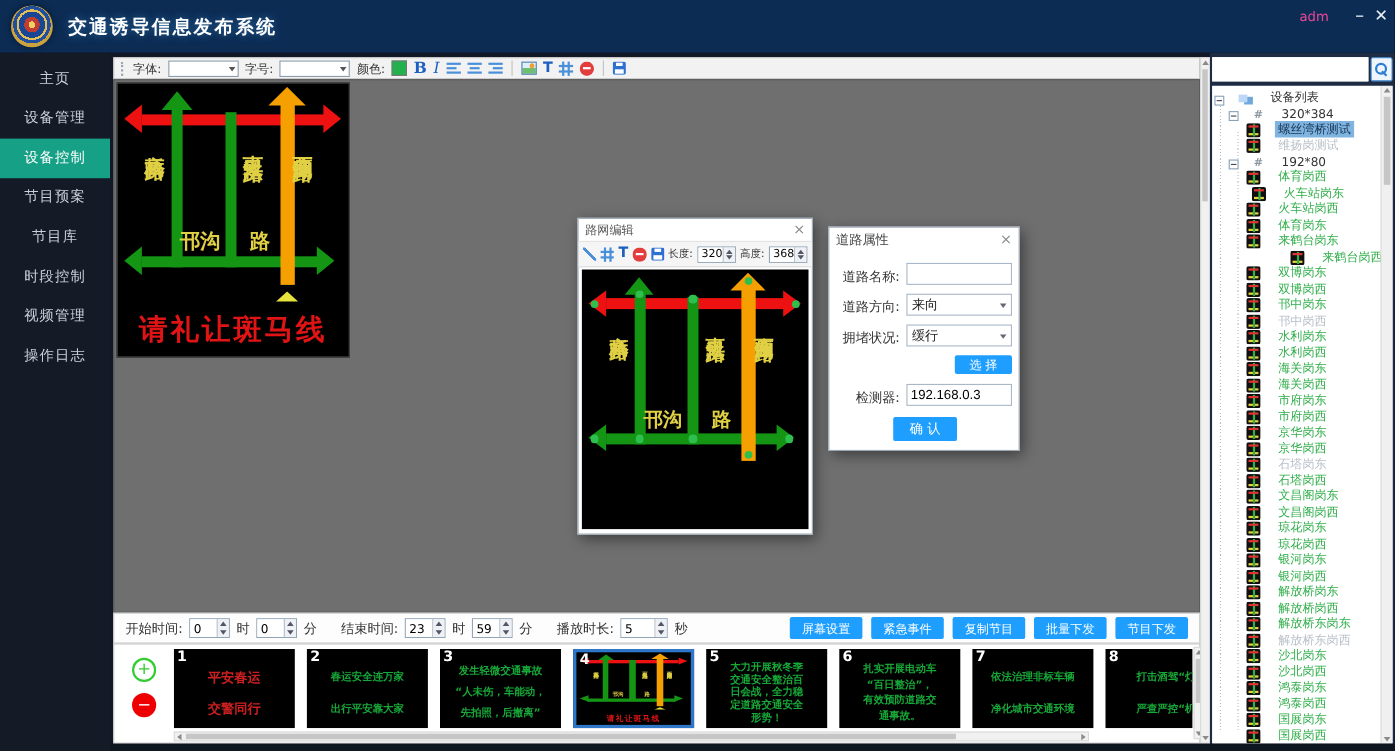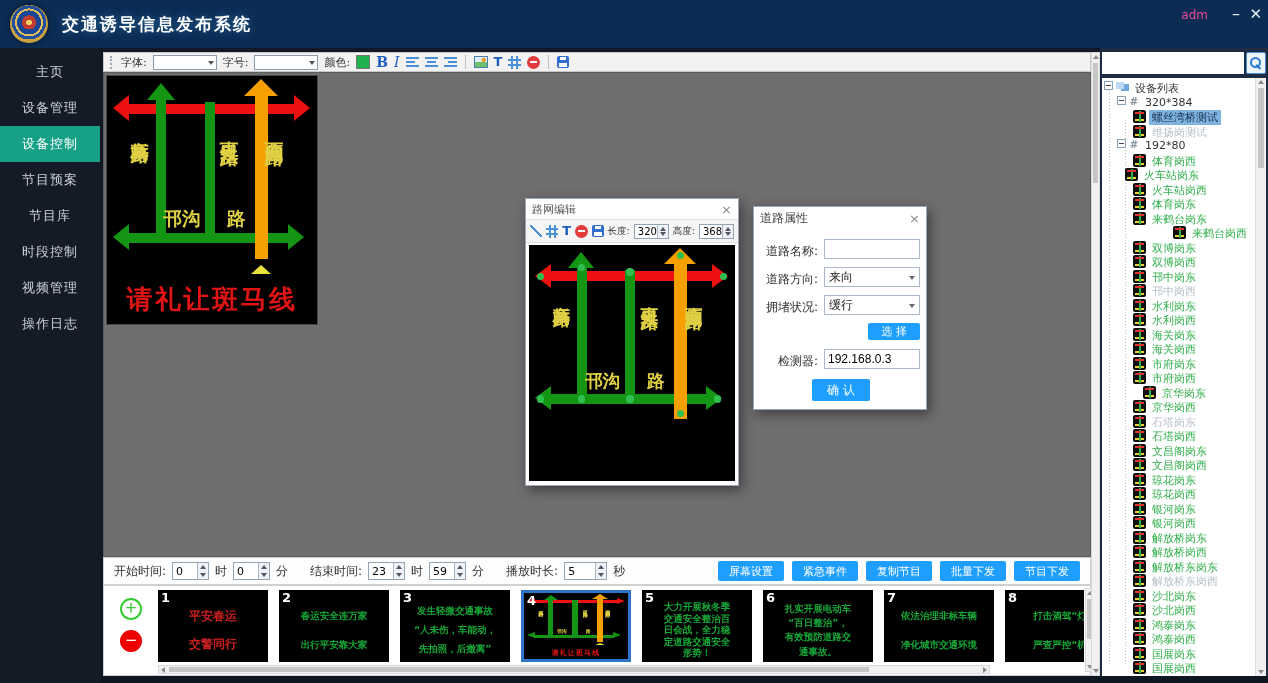--- a/index.html
+++ b/index.html
@@ -147,21 +147,21 @@
   .ic-search::before { content:''; position:absolute; left:0; top:0; width:7px; height:7px;
     border:2px solid #2d7dd2; border-radius:50%; }
   .ic-search::after { content:''; position:absolute; left:7px; top:7px; width:6px; height:2px;
     background:#2d7dd2; transform:rotate(45deg); transform-origin:0 0; }
   .tree { position:absolute; left:2px; top:30px; width:164px; height:598px; background:#fff; overflow:hidden; }
   .tree-rows { position:absolute; left:0; top:0; width:152px; padding-top:3px;
     background:
       repeating-linear-gradient(to bottom,#b4bcc4 0 1px,transparent 1px 3px) 7px 12px/1px 575px no-repeat,
       repeating-linear-gradient(to bottom,#b4bcc4 0 1px,transparent 1px 3px) 23px 42px/1px 545px no-repeat,
       #fff; }
-  .trow { height:14.5px; display:flex; align-items:flex-start; gap:3px; white-space:nowrap; }
+  .trow { height:14.5px; display:flex; align-items:flex-end; gap:13px; white-space:nowrap; }
   .tx { width:9px; height:9px; border:1px solid #88a0b8; background:#fff; position:relative; flex:0 0 9px; }
   .tx::after { content:''; position:absolute; left:1px; right:1px; top:3px; height:1px; background:#445; }
   .ico-root { width:13px; height:11px; flex:0 0 13px;
     background:linear-gradient(#bcd8f5,#bcd8f5) 0 1px/8px 7px no-repeat,
       linear-gradient(#6fa8dc,#6fa8dc) 5px 3px/8px 7px no-repeat; }
   .ico-grp { color:#88979f; font-size:10px; font-weight:bold; width:10px; flex:0 0 10px; text-align:center; }
   .ico-dev { width:13px; height:13px; flex:0 0 13px; border-radius:2px;
     background:linear-gradient(#e23333,#e23333) 2px 2px/9px 2px no-repeat,
       linear-gradient(#2db24a,#2db24a) 6px 1px/2px 11px no-repeat,
       linear-gradient(#e8d23c,#e8d23c) 2px 9px/9px 2px no-repeat, #101010; }
@@ -506,21 +506,21 @@
           </div>
           <div class="trow" style="padding-left: 15px;">
             <span class="tx"></span>
             <span class="ico-grp">#</span>
             <span class="tlab root">192*80</span>
           </div>
           <div class="trow" style="padding-left: 31px;">
             <span class="ico-dev"></span>
             <span class="tlab on">体育岗西</span>
           </div>
-          <div class="trow" style="padding-left: 23px;">
+          <div class="trow" style="padding-left: 36px;">
             <span class="ico-dev"></span>
             <span class="tlab on">火车站岗东</span>
           </div>
           <div class="trow" style="padding-left: 31px;">
             <span class="ico-dev"></span>
             <span class="tlab on">火车站岗西</span>
           </div>
           <div class="trow" style="padding-left: 31px;">
             <span class="ico-dev"></span>
             <span class="tlab on">体育岗东</span>
@@ -566,21 +566,21 @@
             <span class="tlab on">海关岗西</span>
           </div>
           <div class="trow" style="padding-left: 31px;">
             <span class="ico-dev"></span>
             <span class="tlab on">市府岗东</span>
           </div>
           <div class="trow" style="padding-left: 31px;">
             <span class="ico-dev"></span>
             <span class="tlab on">市府岗西</span>
           </div>
-          <div class="trow" style="padding-left: 41px;">
+          <div class="trow" style="padding-left: 31px;">
             <span class="ico-dev"></span>
             <span class="tlab on">京华岗东</span>
           </div>
           <div class="trow" style="padding-left: 31px;">
             <span class="ico-dev"></span>
             <span class="tlab on">京华岗西</span>
           </div>
           <div class="trow" style="padding-left: 31px;">
             <span class="ico-dev"></span>
             <span class="tlab off">石塔岗东</span>

